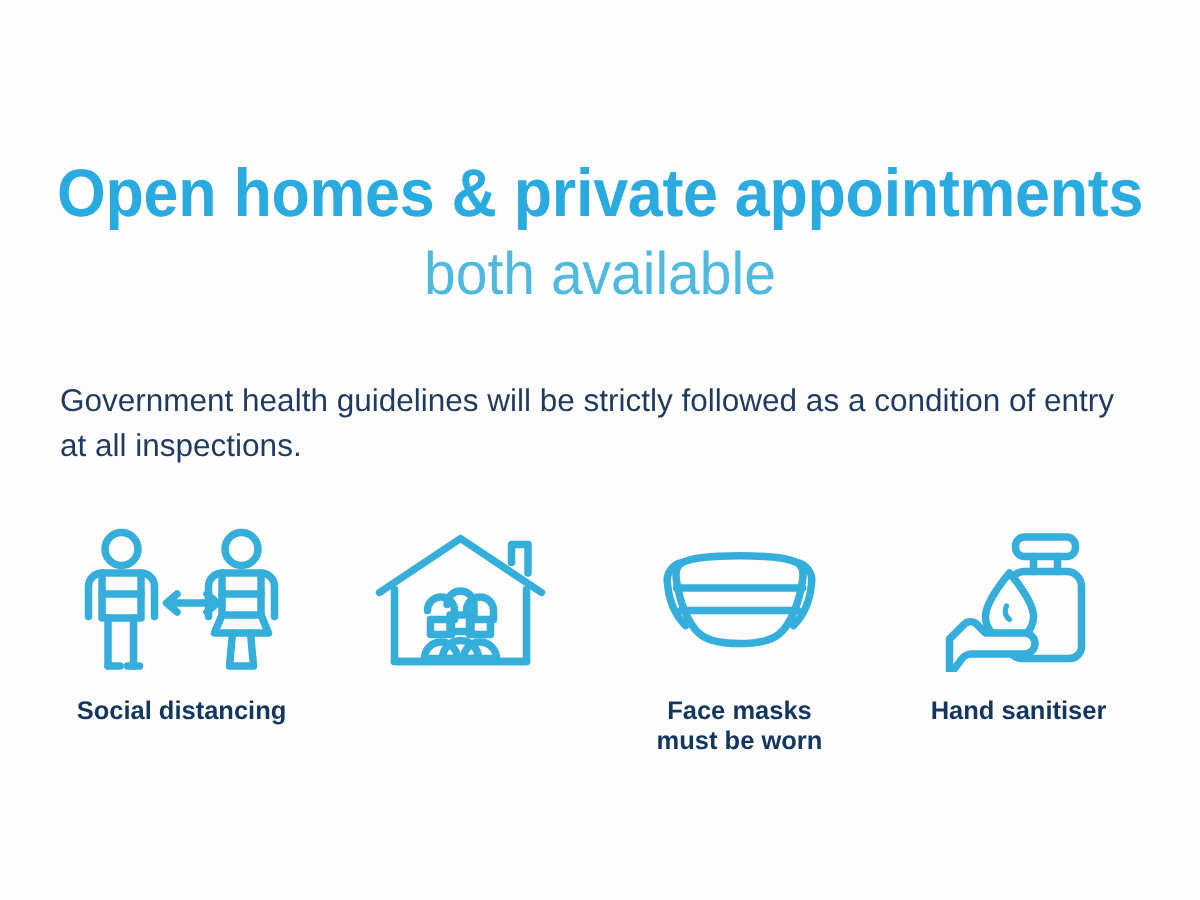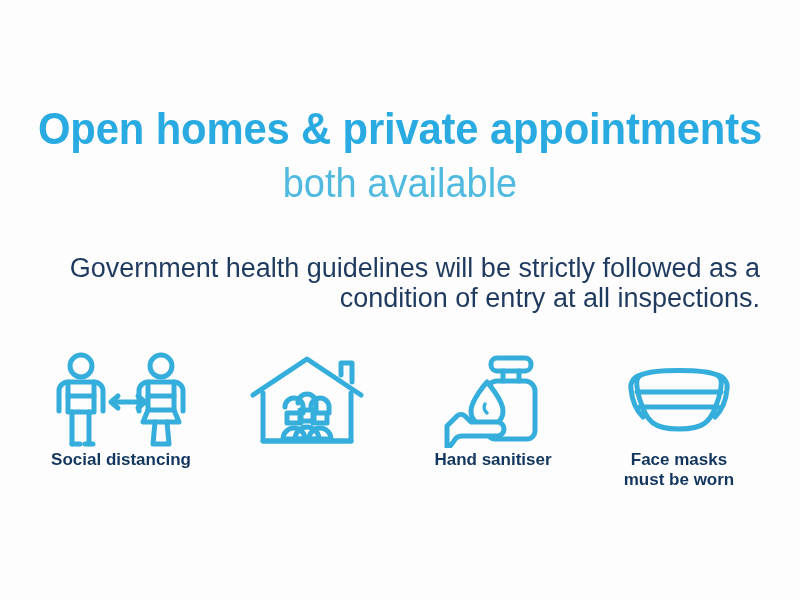--- a/index.html
+++ b/index.html
@@ -57,23 +57,23 @@
   }
 
   
   .body-copy {
     position: absolute;
     top: 253px;
     left: 50%;
     transform: translateX(-50%);
     width: 720px;
     margin: 0;
-    text-align: right;
-    font-family: "Liberation Sans Narrow", "Liberation Sans", sans-serif;
-    font-size: 27px;
+    text-align: left;
+    font-family: "Liberation Sans Narrow", "Liberation Sans", sans-serif;
+    font-size: 21px;
     line-height: 30px;
     font-weight: 400;
     color: #1f3a5f;
   }
 
   
   .icon-row {
     position: absolute;
     top: 350px;
     left: 28px;
@@ -95,20 +95,21 @@
     display: flex;
     align-items: center;
     justify-content: center;
   }
 
   .icon-art svg {
     display: block;
   }
 
   .icon-caption {
+    margin-top: 14px;
     text-align: center;
     font-family: "Liberation Sans Narrow", "Liberation Sans", sans-serif;
     font-size: 17px;
     line-height: 20px;
     font-weight: 700;
     color: #12365e;
     white-space: pre-line;
   }
 </style>
 </head>
@@ -173,48 +174,48 @@
 
           <path d="M49 50 a9 9 0 0 1 18 0 v7"></path>
           <path d="M51 57 h14 v11 h-14 z"></path>
           <path d="M46 86 a12 12 0 0 1 24 0 z"></path>
         </svg>
       </div>
     </div>
 
     <div class="icon-cell">
       <div class="icon-art">
+        <svg width="120" height="82" viewBox="0 0 120 82" fill="none" stroke="#35aedc" stroke-width="5" stroke-linecap="round" stroke-linejoin="round">
+
+          <path d="M22 16 a12 12 0 0 0 -10 14 c1 12 6 22 12 28"></path>
+
+          <path d="M98 16 a12 12 0 0 1 10 14 c-1 12 -6 22 -12 28"></path>
+
+          <path d="M22 16 c12 -6 64 -6 76 0 c4 2 5 6 4 12 c-2 14 -8 30 -16 36 c-10 8 -42 8 -52 0 c-8 -6 -14 -22 -16 -36 c-1 -6 0 -10 4 -12 z" fill="#fdfdfd"></path>
+
+          <path d="M18 33 h84"></path>
+          <path d="M21 48 h78"></path>
+        </svg>
+      </div>
+      <div class="icon-caption">Face masks
+must be worn</div>
+    </div>
+
+    <div class="icon-cell">
+      <div class="icon-art">
         <svg width="104" height="96" viewBox="0 0 104 96" fill="none" stroke="#35aedc" stroke-width="5" stroke-linecap="round" stroke-linejoin="round">
 
           <rect x="50" y="6" width="40" height="13" rx="6"></rect>
           <path d="M62 19 v10 M78 19 v10"></path>
 
           <path d="M56 29 h28 a10 10 0 0 1 10 10 v40 a8 8 0 0 1 -8 8 h-32 a8 8 0 0 1 -8 -8 v-40 a10 10 0 0 1 10 -10 z"></path>
 
           <path d="M46 30 c0 0 -16 18 -16 29 a16 16 0 0 0 32 0 c0 -11 -16 -29 -16 -29 z" fill="#fdfdfd"></path>
           <path d="M44 52 a7 7 0 0 0 2 9" stroke-width="3.5"></path>
 
           <path d="M6 74 l10 -10 a6 6 0 0 1 8 0 l6 6 h26 a7 7 0 0 1 0 14 h-34 a9 9 0 0 0 -9 5 l-7 9 z" fill="#fdfdfd"></path>
         </svg>
       </div>
       <div class="icon-caption">Hand sanitiser</div>
     </div>
 
-    <div class="icon-cell">
-      <div class="icon-art">
-        <svg width="120" height="82" viewBox="0 0 120 82" fill="none" stroke="#35aedc" stroke-width="5" stroke-linecap="round" stroke-linejoin="round">
-
-          <path d="M22 16 a12 12 0 0 0 -10 14 c1 12 6 22 12 28"></path>
-
-          <path d="M98 16 a12 12 0 0 1 10 14 c-1 12 -6 22 -12 28"></path>
-
-          <path d="M22 16 c12 -6 64 -6 76 0 c4 2 5 6 4 12 c-2 14 -8 30 -16 36 c-10 8 -42 8 -52 0 c-8 -6 -14 -22 -16 -36 c-1 -6 0 -10 4 -12 z" fill="#fdfdfd"></path>
-
-          <path d="M18 33 h84"></path>
-          <path d="M21 48 h78"></path>
-        </svg>
-      </div>
-      <div class="icon-caption">Face masks
-must be worn</div>
-    </div>
-
   </div>
 </div>
 
 </body></html>

